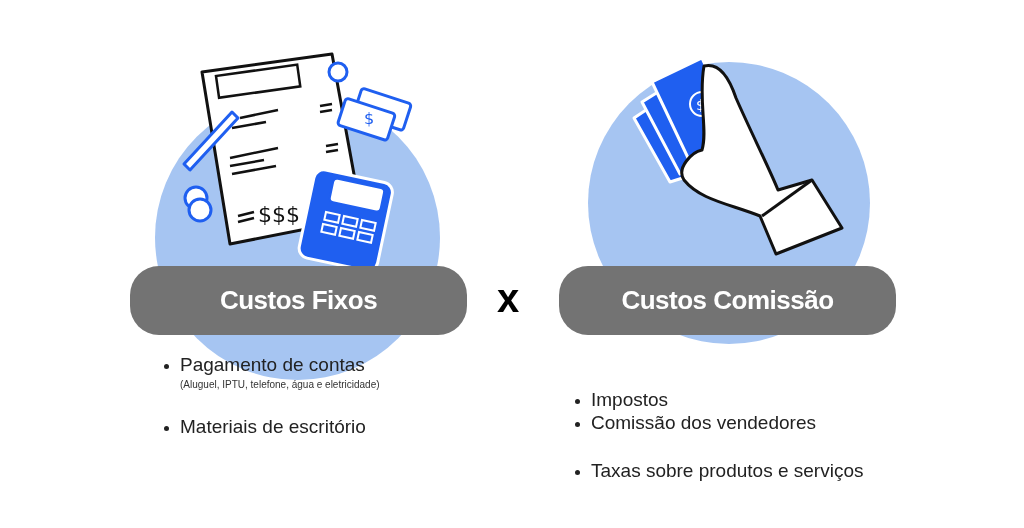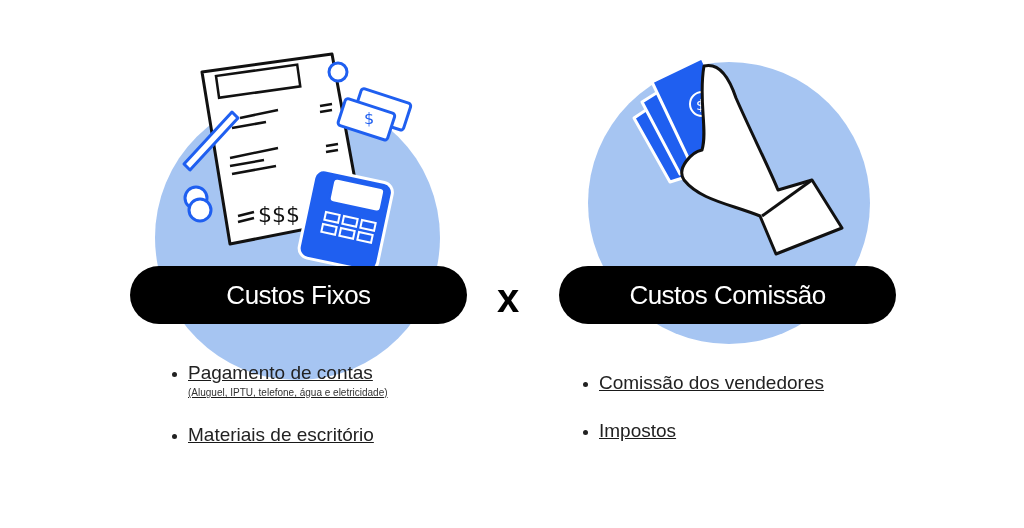--- a/index.html
+++ b/index.html
@@ -2,26 +2,26 @@
 <html><head>
 <meta charset="utf-8">
 <style>
   html, body { margin: 0; padding: 0; }
   body {
     width: 1024px; height: 528px; background: #ffffff; position: relative; overflow: hidden;
     font-family: "Liberation Sans", "DejaVu Sans", sans-serif; color: #1a1a1a;
   }
   .circle { position: absolute; border-radius: 50%; background: #a6c5f2; }
   .pill {
-    position: absolute; height: 58px; border-radius: 29px; background: #000000;
-    color: #fff; font-weight: 400; font-size: 26px; letter-spacing: -0.5px;
+    position: absolute; height: 69px; border-radius: 29px; background: #737373;
+    color: #fff; font-weight: 700; font-size: 26px; letter-spacing: -0.5px;
     display: flex; align-items: center; justify-content: center;
   }
   .versus { position: absolute; left: 497px; top: 276px; font-size: 40px; font-weight: 700; color: #000; }
-  ul.list { position: absolute; margin: 8px; padding: 0; list-style: none; text-decoration: underline; }
+  ul.list { position: absolute; margin: 0; padding: 0; list-style: none; }
   ul.list li { position: relative; padding-left: 16px; font-size: 19px; color: #222; line-height: 1.2; }
   ul.list li::before {
     content: ""; position: absolute; left: 0; top: 10px; width: 5px; height: 5px; border-radius: 50%; background: #222;
   }
   .sub { display: block; font-size: 10px; color: #333; margin-top: 2px; }
   svg { position: absolute; overflow: visible; }
 </style>
 </head>
 <body>
 
@@ -84,15 +84,16 @@
 
 <ul class="list" style="left:164px;top:354px;">
   <li>
     <span>Pagamento de contas</span>
     <span class="sub">(Aluguel, IPTU, telefone, água e eletricidade)</span>
   </li>
   <li style="margin-top:25px;"><span>Materiais de escritório</span></li>
 </ul>
 
 <ul class="list" style="left:575px;top:364px;">
+  <li style="margin-top:25px;"><span>Impostos</span></li>
   <li><span>Comissão dos vendedores</span></li>
-  <li style="margin-top:25px;"><span>Impostos</span></li>
+  <li style="margin-top:25px;"><span>Taxas sobre produtos e serviços</span></li>
 </ul>
 
 </body></html>

